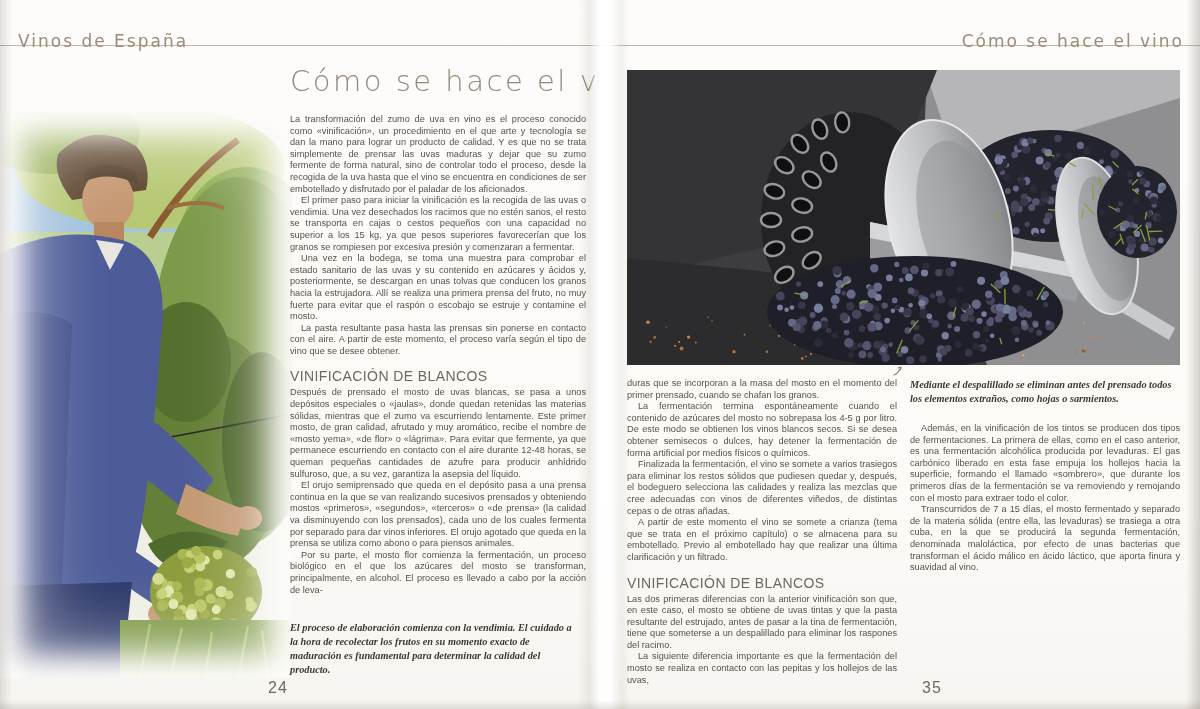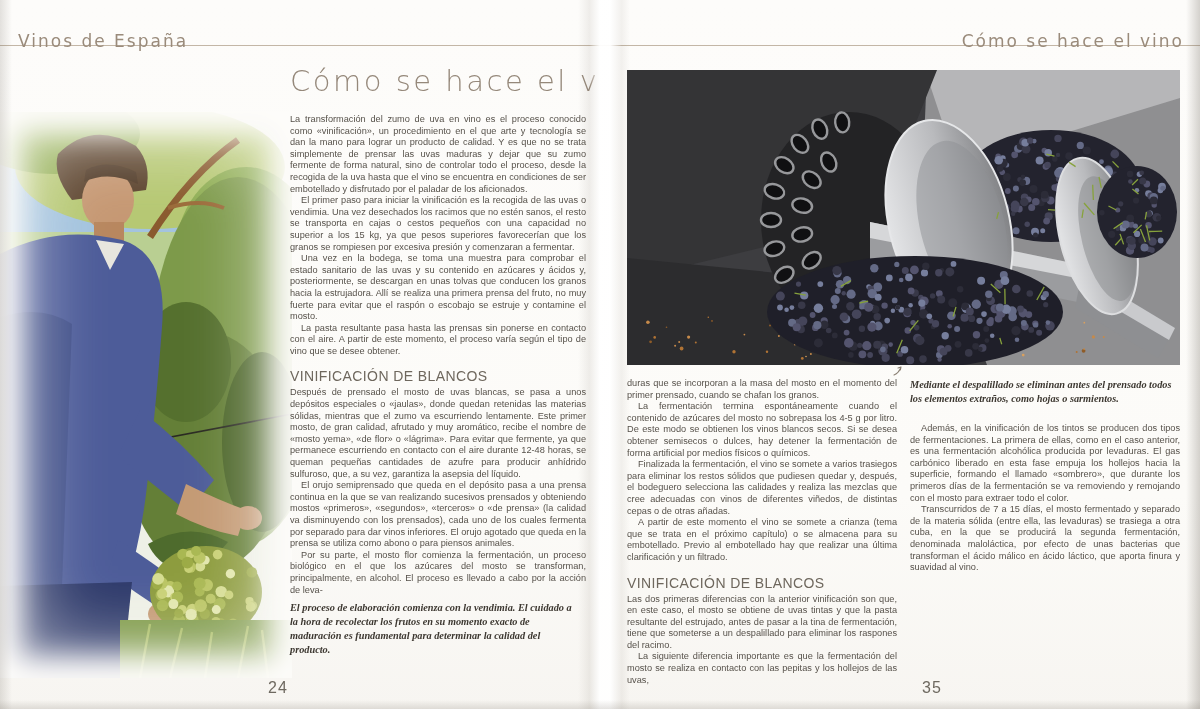--- a/index.html
+++ b/index.html
@@ -25,21 +25,21 @@
       box-shadow: inset 0 0 28px 20px #fdfcfa, inset 0 0 70px 34px rgba(253,252,250,0.55); }
 
   .left-col { position:absolute; left:290px; top:64px; width:296px; }
   .chapter-title { font-family:"DejaVu Sans", sans-serif; font-weight:200; font-size:29px; letter-spacing:2.5px; color:#95887a; margin-bottom:16px; white-space:nowrap; }
 
   .body-text p { font-size:9.2px; line-height:11.6px; color:#56514a; text-align:justify; }
   .body-text p.ind { text-indent:11px; }
   .sec-head { font-size:14px; letter-spacing:0.4px; color:#6e675d; margin:11px 0 3px 0; }
 
   .caption { font-family:"Liberation Serif", serif; font-style:italic; font-weight:bold; font-size:10.3px; line-height:14px; color:#3d3831; }
-  .caption-left { margin-top:5px; width:290px; }
+  .caption-left { margin-top:25px; width:290px; }
 
   
   .right-photo { position:absolute; left:27px; top:70px; width:553px; height:295px; background:#3d3d3f; }
   .right-photo svg { display:block; width:100%; height:100%; }
 
   .credit-mark { position:absolute; left:292px; top:365px; width:12px; height:12px; }
 
   .cols { position:absolute; left:27px; top:378px; width:553px; display:flex; gap:13px; }
   .col { width:270px; }
   .caption-right { margin-bottom:17px; }

